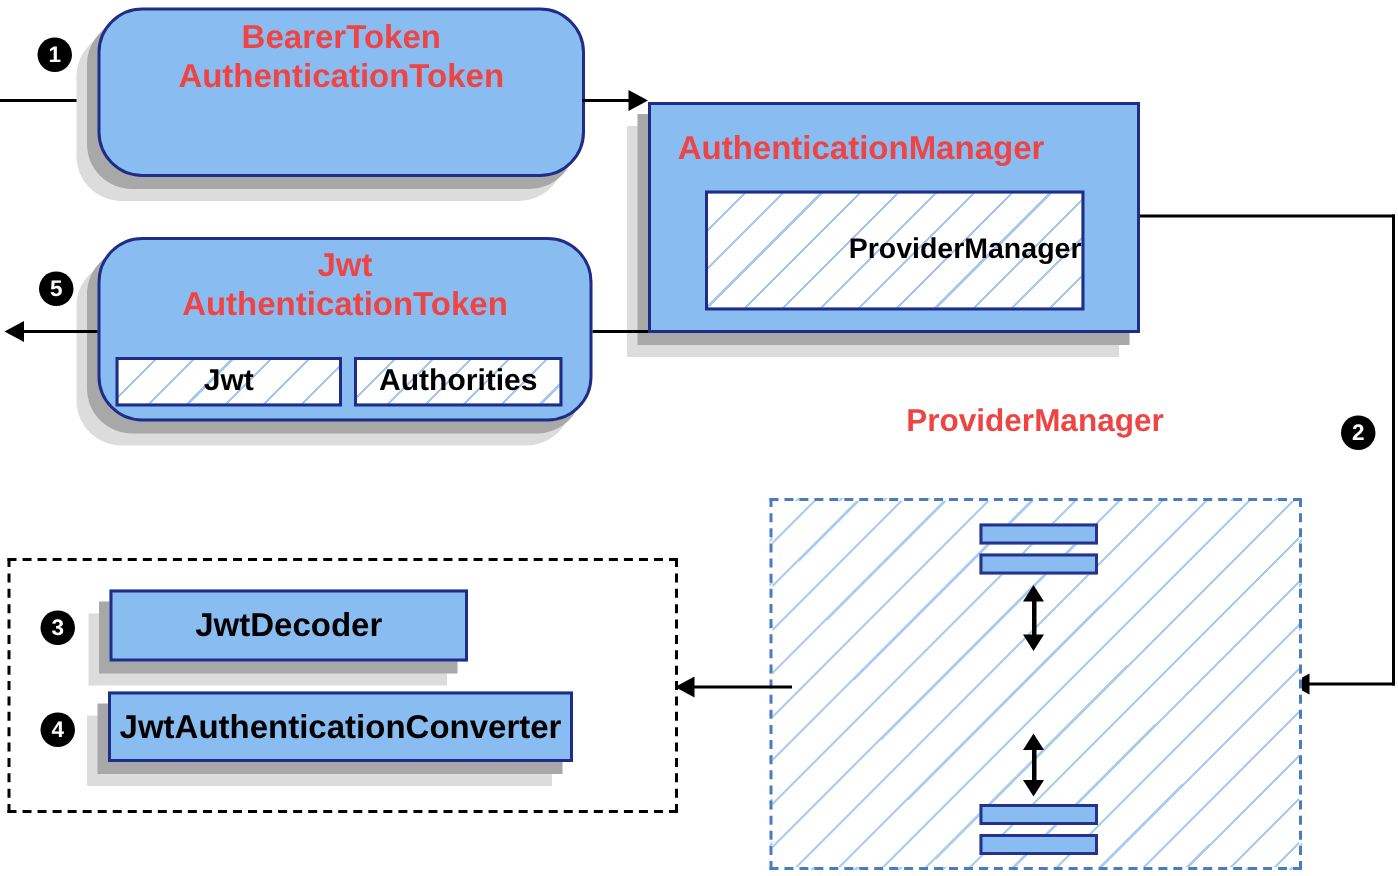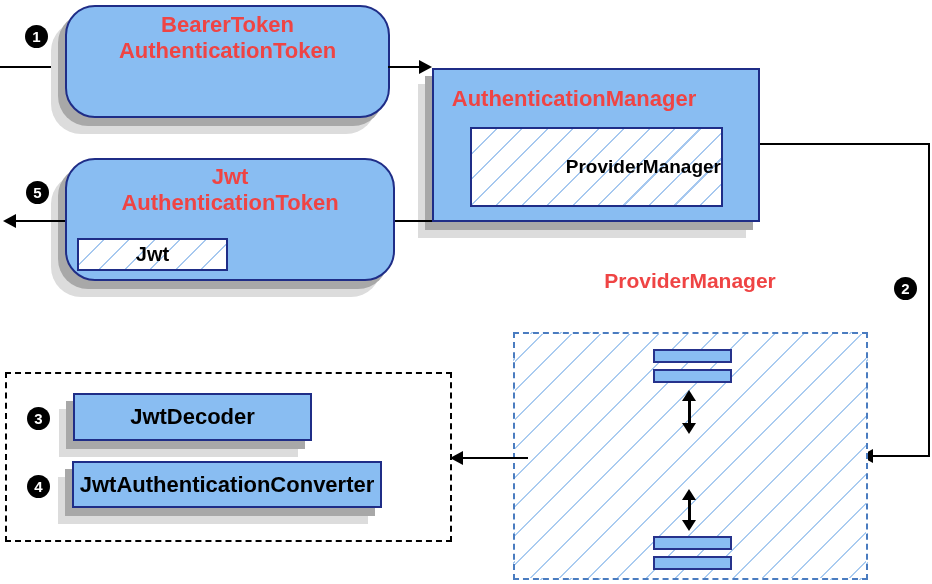--- a/index.html
+++ b/index.html
@@ -99,20 +99,23 @@
     <span>2</span>
   </div>
 
   <div class="hline" style="left:395px; top:220px; width:37px;"></div>
 
   <div class="box rounded shadow" style="left:65px; top:158px; width:330px; height:123px;"></div>
   <div class="title" style="left:65px; top:164px; width:330px;"><span>Jwt</span><br><span>AuthenticationToken</span></div>
   <div class="innerbox hatch center-label label-sm" style="left:77px; top:238px; width:151px; height:33px;">
     <span>Jwt</span>
   </div>
+  <div class="innerbox hatch center-label label-sm" style="left:236px; top:238px; width:139px; height:33px;">
+    <span>Authorities</span>
+  </div>
 
   <div class="badge" style="left:26px; top:181px;">
     <span>5</span>
   </div>
   <div class="hline" style="left:13px; top:220px; width:52px;"></div>
   <div class="tri-left" style="left:3px; top:214px;"></div>
 
   <div class="title" style="left:540px; top:268px; width:300px; font-size:21px; line-height:25px;"><span>ProviderManager</span><br></div>
 
   <div class="dashed-blue hatch-lg" style="left:513px; top:332px; width:355px; height:248px;"></div>

